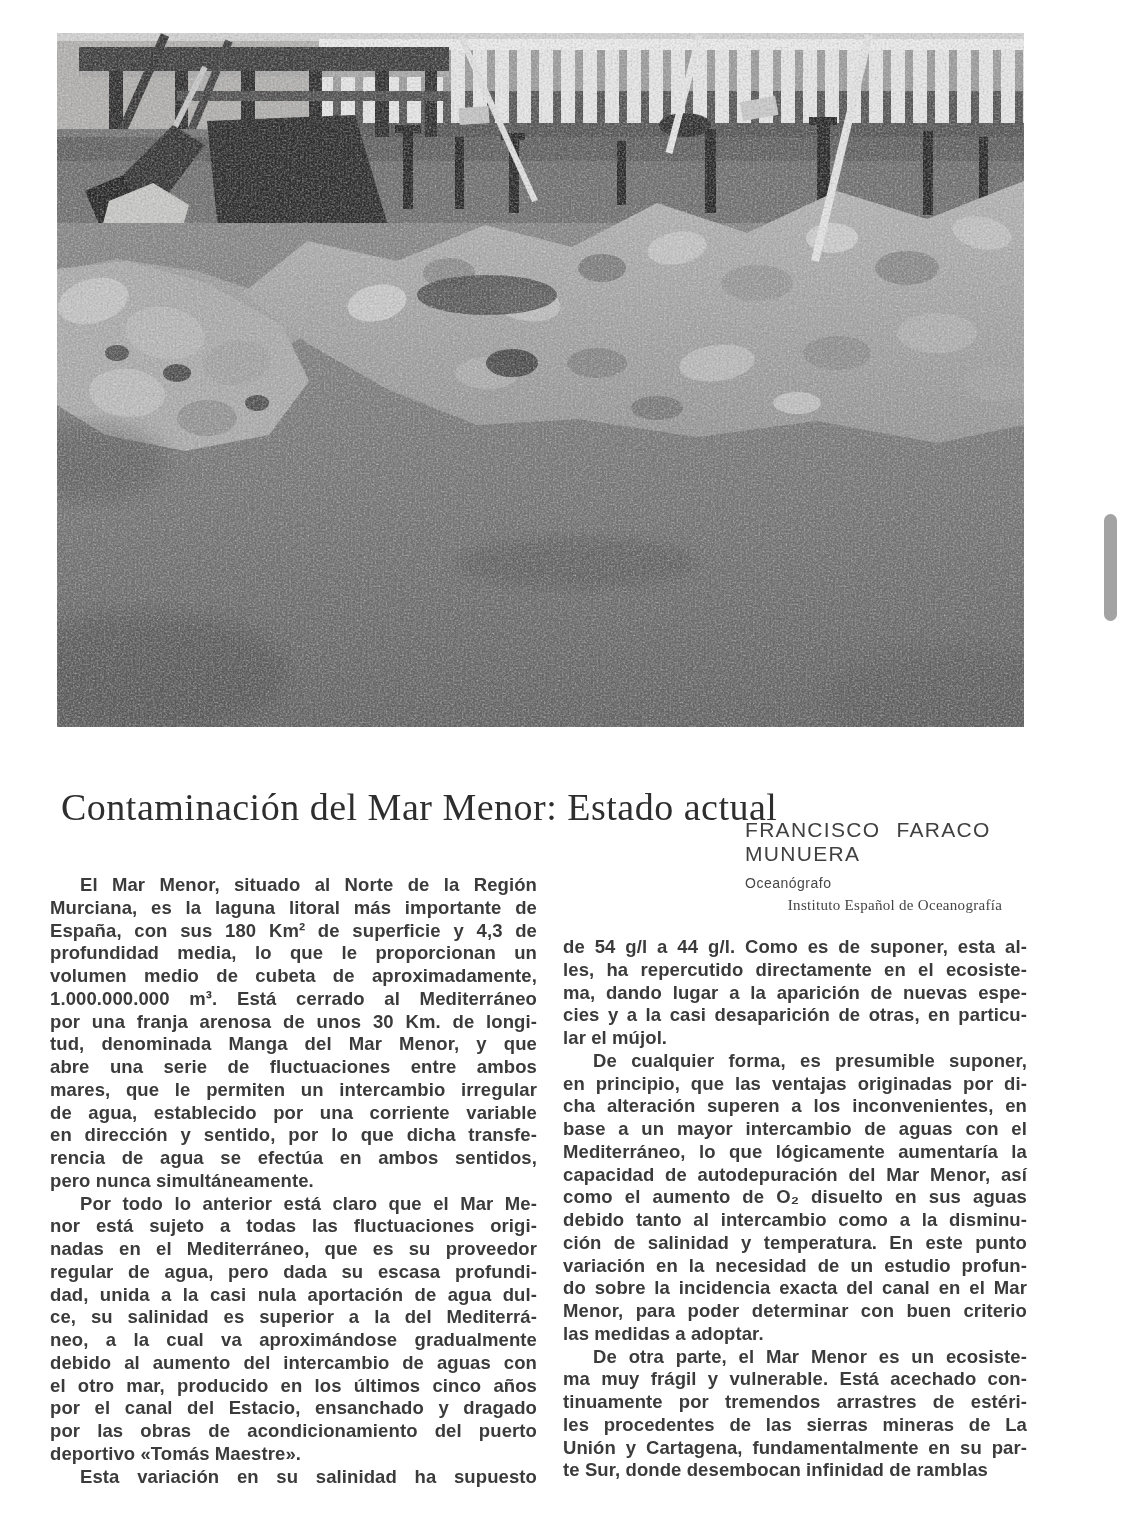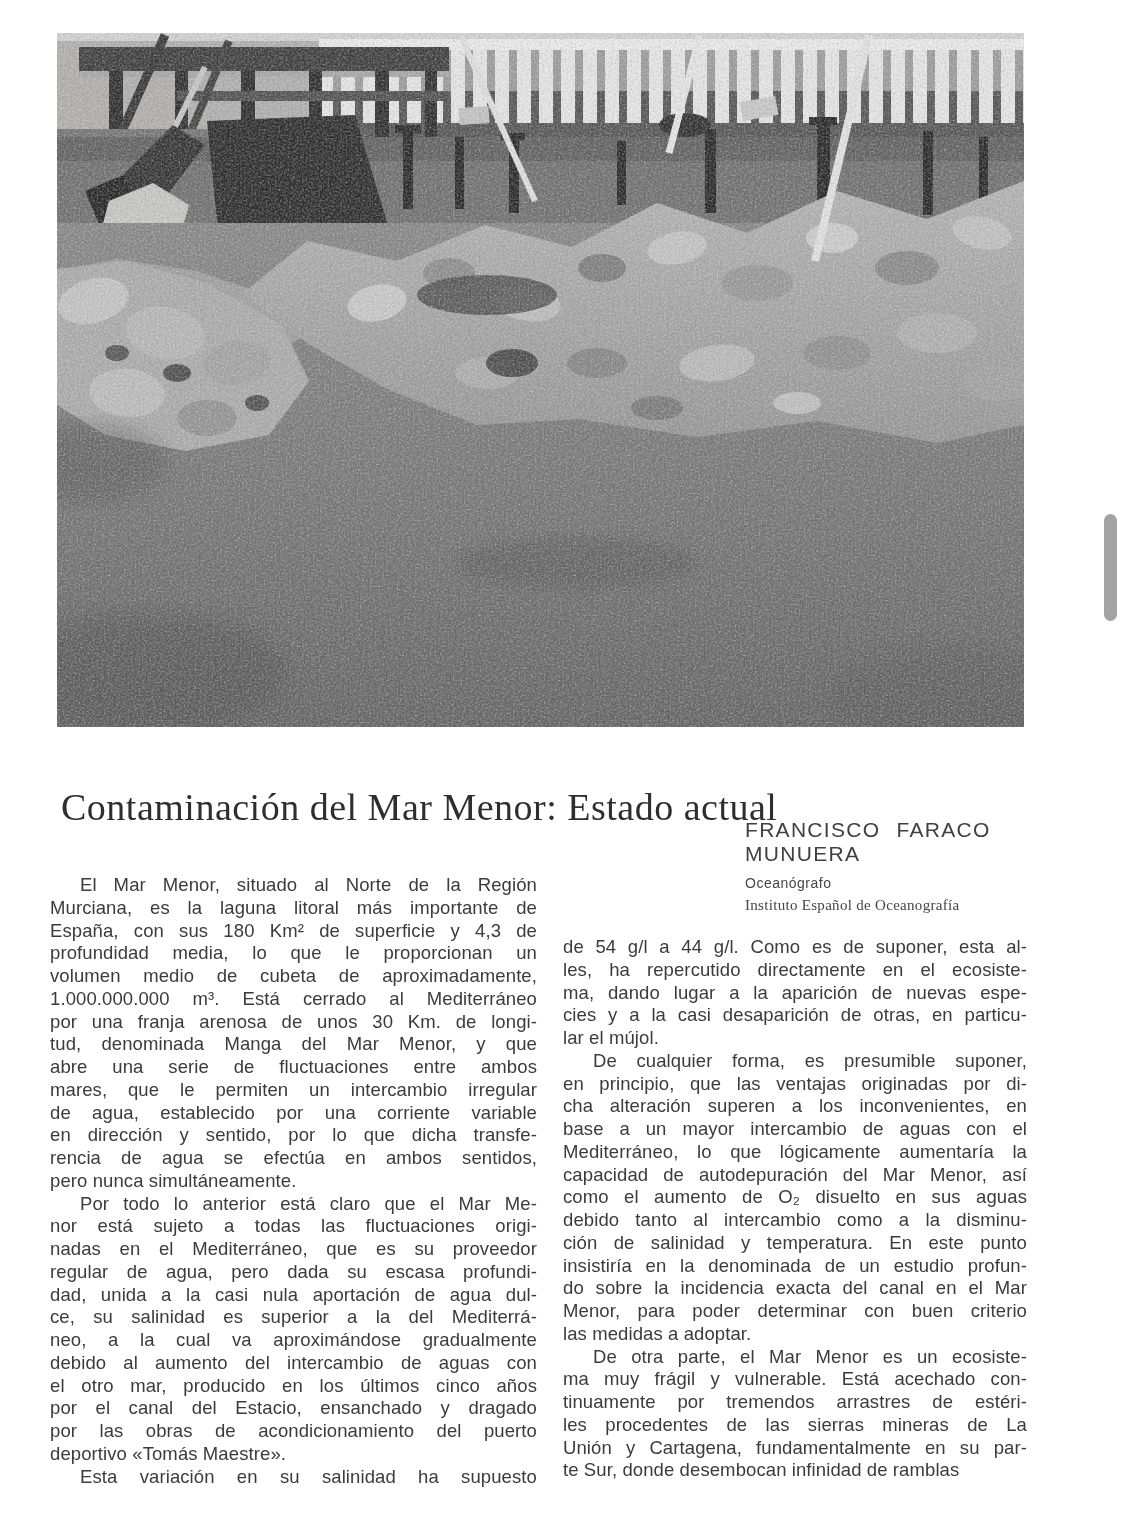--- a/index.html
+++ b/index.html
@@ -14,27 +14,27 @@
   
   .title{position:absolute;left:55px;top:779px;width:760px;
          font-family:"Liberation Serif","DejaVu Serif",serif;
          font-size:38px;font-weight:400;letter-spacing:0.5px;color:#2e2e2e;line-height:44px;}
 
   
   .byline{position:absolute;left:745px;top:818px;width:300px;color:#3a3a3a;}
   .byline .name{font-size:21px;letter-spacing:1.3px;word-spacing:9px;color:#404040;}
   .byline .role{margin-top:9px;font-size:14px;letter-spacing:0.5px;color:#474747;}
   .byline .affil{margin-top:6px;font-family:"Liberation Serif","DejaVu Serif",serif;
-                 font-size:15px;letter-spacing:0.3px;color:#454545;}
+                 font-size:15px;letter-spacing:0.3px;color:#454545;text-align:center;}
 
   
   .col{position:absolute;color:#3b3b3b;font-size:18.5px;line-height:22.75px;letter-spacing:0.1px;}
   .col-left{left:50px;top:874px;width:487px;}
   .col-right{left:563px;top:936px;width:464px;}
-  .para{margin:0;}
+  .para{margin:0;font-weight:bold;}
   .line{text-align:justify;text-align-last:justify;white-space:nowrap;}
   .line.last{text-align-last:left;white-space:normal;}
   .line.ind{text-indent:30px;}
 
   
   .scroll-thumb{position:absolute;left:1104px;top:514px;width:13px;height:107px;
                 background:#a3a3a3;border-radius:7px;}
 </style>
 </head>
 <body>
@@ -239,21 +239,21 @@
       <div class="para">
         <div class="line ind">De cualquier forma, es presumible suponer,</div>
         <div class="line">en principio, que las ventajas originadas por di-</div>
         <div class="line">cha alteración superen a los inconvenientes, en</div>
         <div class="line">base a un mayor intercambio de aguas con el</div>
         <div class="line">Mediterráneo, lo que lógicamente aumentaría la</div>
         <div class="line">capacidad de autodepuración del Mar Menor, así</div>
         <div class="line">como el aumento de O₂ disuelto en sus aguas</div>
         <div class="line">debido tanto al intercambio como a la disminu-</div>
         <div class="line">ción de salinidad y temperatura. En este punto</div>
-        <div class="line">insistiría en la denominada de un estudio profun-</div>
+        <div class="line">variación en la necesidad de un estudio profun-</div>
         <div class="line">do sobre la incidencia exacta del canal en el Mar</div>
         <div class="line">Menor, para poder determinar con buen criterio</div>
         <div class="line last">las medidas a adoptar.</div>
       </div>
       <div class="para">
         <div class="line ind">De otra parte, el Mar Menor es un ecosiste-</div>
         <div class="line">ma muy frágil y vulnerable. Está acechado con-</div>
         <div class="line">tinuamente por tremendos arrastres de estéri-</div>
         <div class="line">les procedentes de las sierras mineras de La</div>
         <div class="line">Unión y Cartagena, fundamentalmente en su par-</div>

